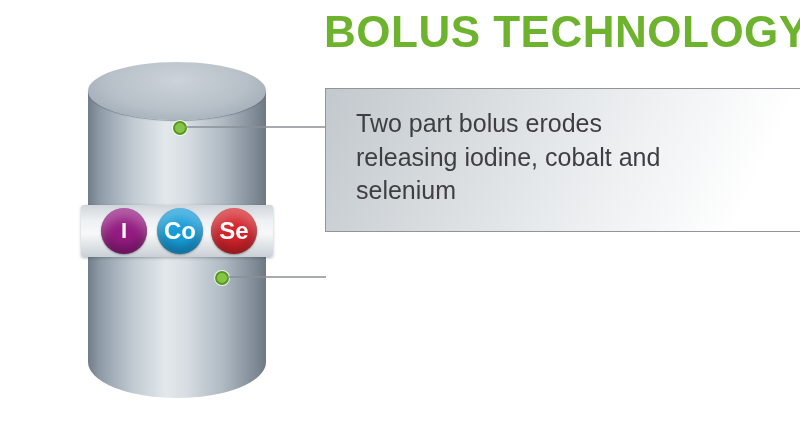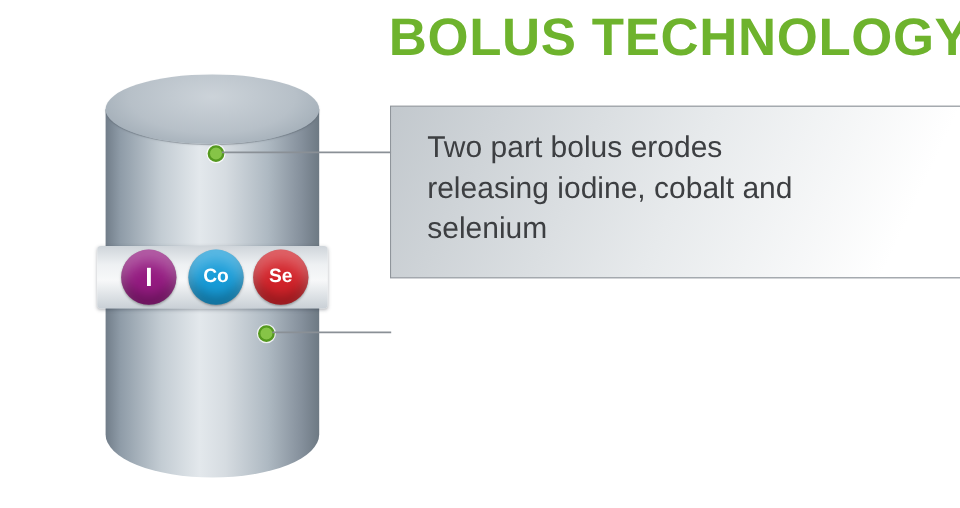--- a/index.html
+++ b/index.html
@@ -26,21 +26,21 @@
     box-shadow:0 1px 1px rgba(90,100,110,0.5);
   }
   .band{
     position:absolute;top:143px;left:-7px;right:-7px;height:52px;
     background:linear-gradient(180deg,#cfd5da 0%,#eef1f3 30%,#f7f8f9 55%,#c9d0d6 100%);
     border-radius:3px;box-shadow:0 1px 3px rgba(40,50,60,0.35);
   }
   .mineral{
     position:absolute;width:46px;height:46px;border-radius:50%;
     display:flex;align-items:center;justify-content:center;
-    color:#fff;font-weight:bold;font-size:16px;
+    color:#fff;font-weight:bold;font-size:24px;
     box-shadow:inset 0 10px 12px rgba(255,255,255,0.30), inset 0 -8px 10px rgba(0,0,0,0.28), 0 1px 2px rgba(0,0,0,0.35);
   }
   .mineral-1{left:13px;top:146px;font-size:22px;}
   .mineral-2{left:69px;top:146px;}
   .mineral-3{left:123px;top:146px;}
 
   
   .dot{
     position:absolute;width:10px;height:10px;border-radius:50%;
     background:#86c447;border:2px solid #55991f;

